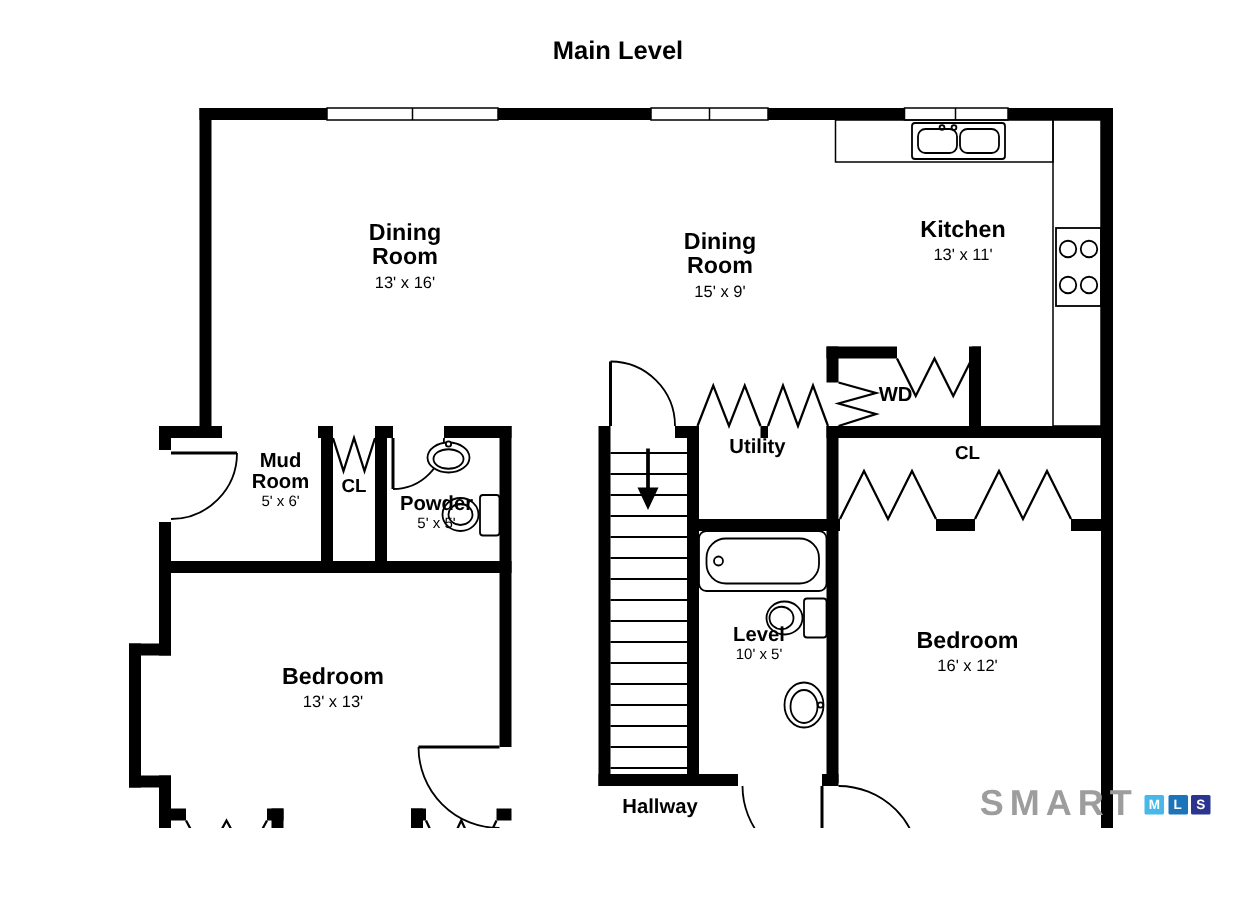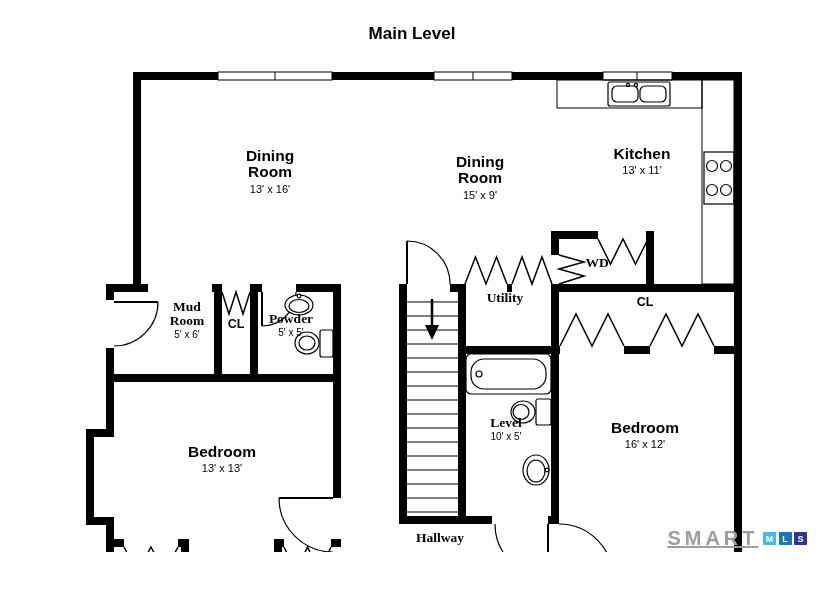--- a/index.html
+++ b/index.html
@@ -13,31 +13,30 @@
     font-size:17px; font-weight:bold; color:#000; white-space:nowrap;
   }
   .room-label {
     position:absolute; transform:translateX(-50%);
     text-align:center; color:#000; white-space:nowrap;
   }
   .room-name { display:block; font-weight:bold; white-space:pre-line; }
   .room-dims { display:block; font-weight:normal; }
   .lg .room-name { font-size:15.5px; line-height:1.05; }
   .lg .room-dims { font-size:11px; margin-top:2px; }
-  .md .room-name { font-size:13.5px; line-height:1.05;font-family:Liberation Serif, serif; }
+  .md .room-name { font-size:13.5px; line-height:1.05; }
   .md .room-dims { font-size:10px;  margin-top:1px; }
   .sm .room-name { font-size:12.5px; }
   .logo {
     position:absolute; right:18px; bottom:2px;
     display:flex; align-items:center; gap:2.5px;
   }
   .logo-word {
-    color:#9d9d9d; font-size:20px; font-weight:bold; letter-spacing:4px;
+    color:#9d9d9d; font-size:24px; font-weight:bold; letter-spacing:4px;
     margin-right:2px;
-    text-decoration:underline;
   }
   .logo-block {
     width:13px; height:13px; border-radius:1px;
     display:flex; align-items:center; justify-content:center;
     color:#fff; font-size:9px; font-weight:bold;
   }
 </style>
 </head>
 <body>
 
@@ -277,21 +276,21 @@
   <div class="room-label md" style="left:187px; top:300px;">
     <span class="room-name">Mud
 Room</span>
     <span class="room-dims">5' x 6'</span>
   </div>
 
   <div class="room-label sm" style="left:236px; top:317px;">
     <span class="room-name">CL</span>
   </div>
 
-  <div class="room-label md" style="left:291px; top:312px;">
+  <div class="room-label md" style="left:291px; top:329px;">
     <span class="room-name">Powder</span>
     <span class="room-dims">5' x 5'</span>
   </div>
 
   <div class="room-label lg" style="left:222px; top:444px;">
     <span class="room-name">Bedroom</span>
     <span class="room-dims">13' x 13'</span>
   </div>
 
   <div class="room-label md" style="left:506px; top:416px;">

